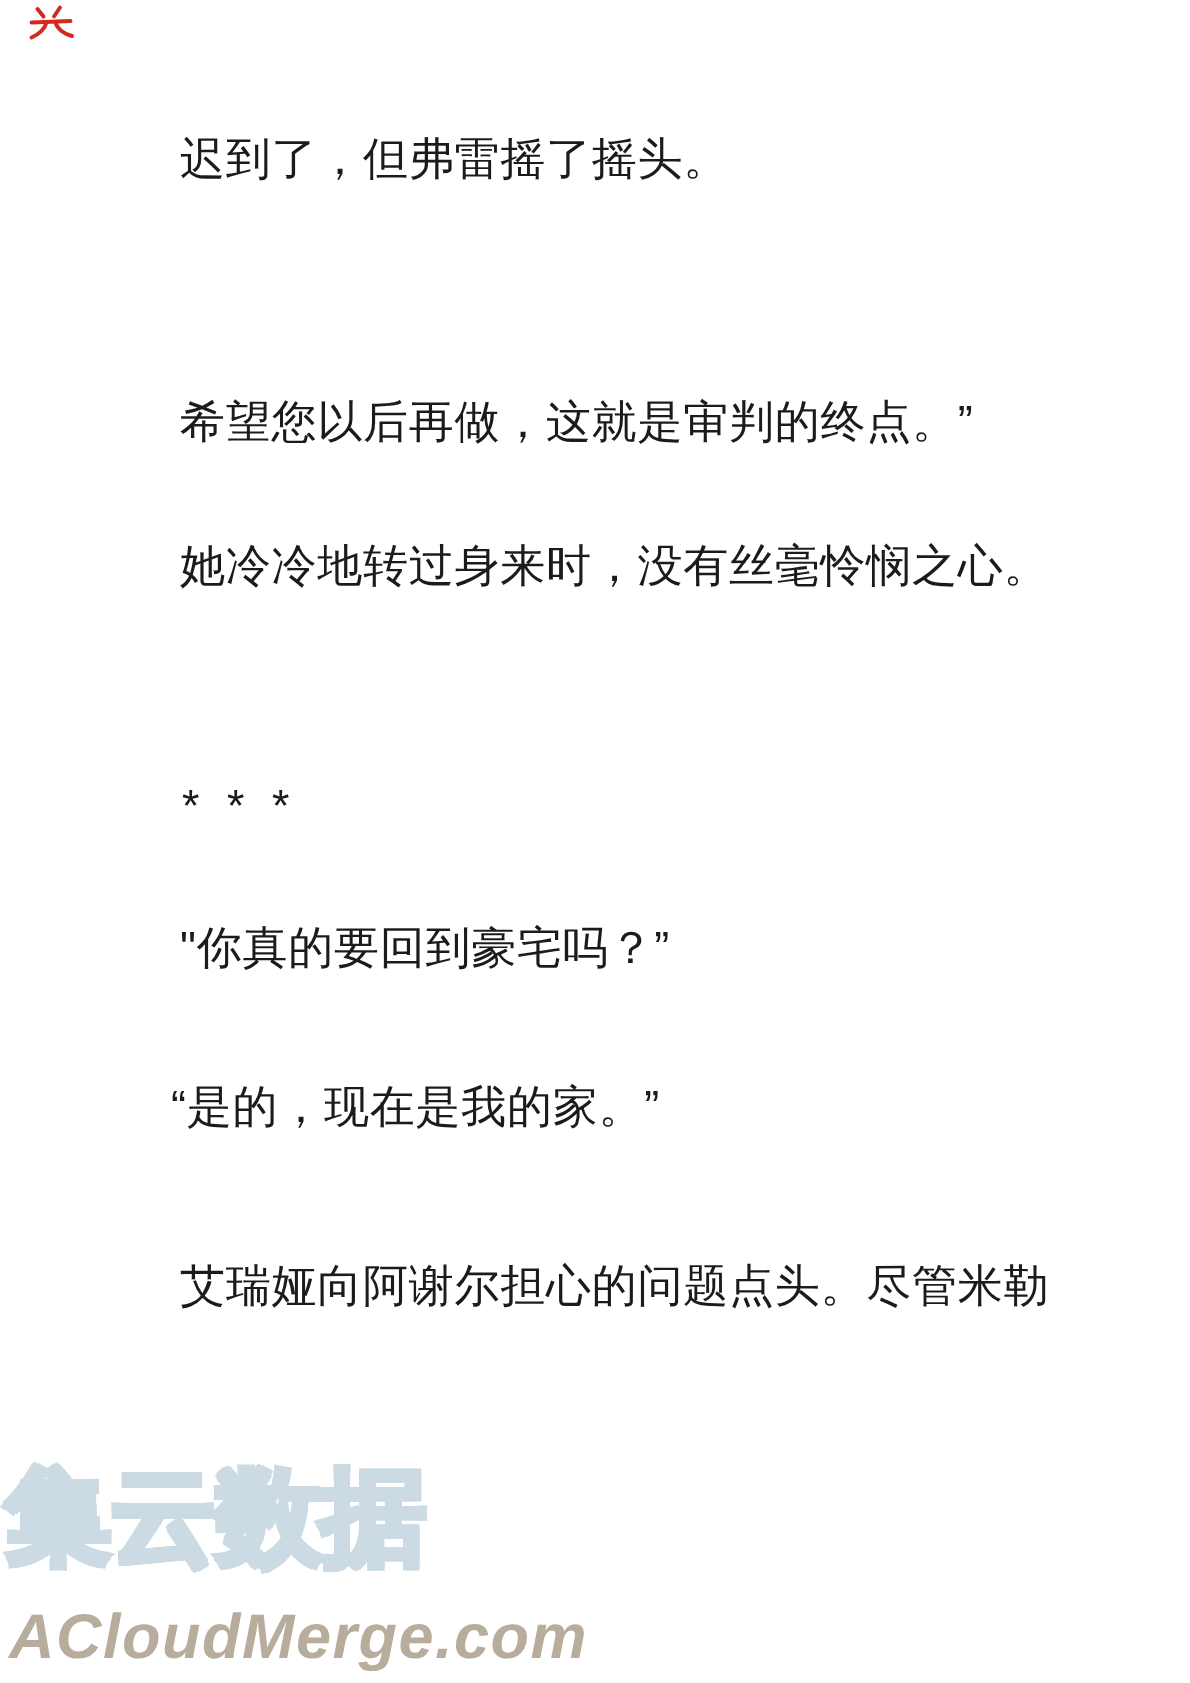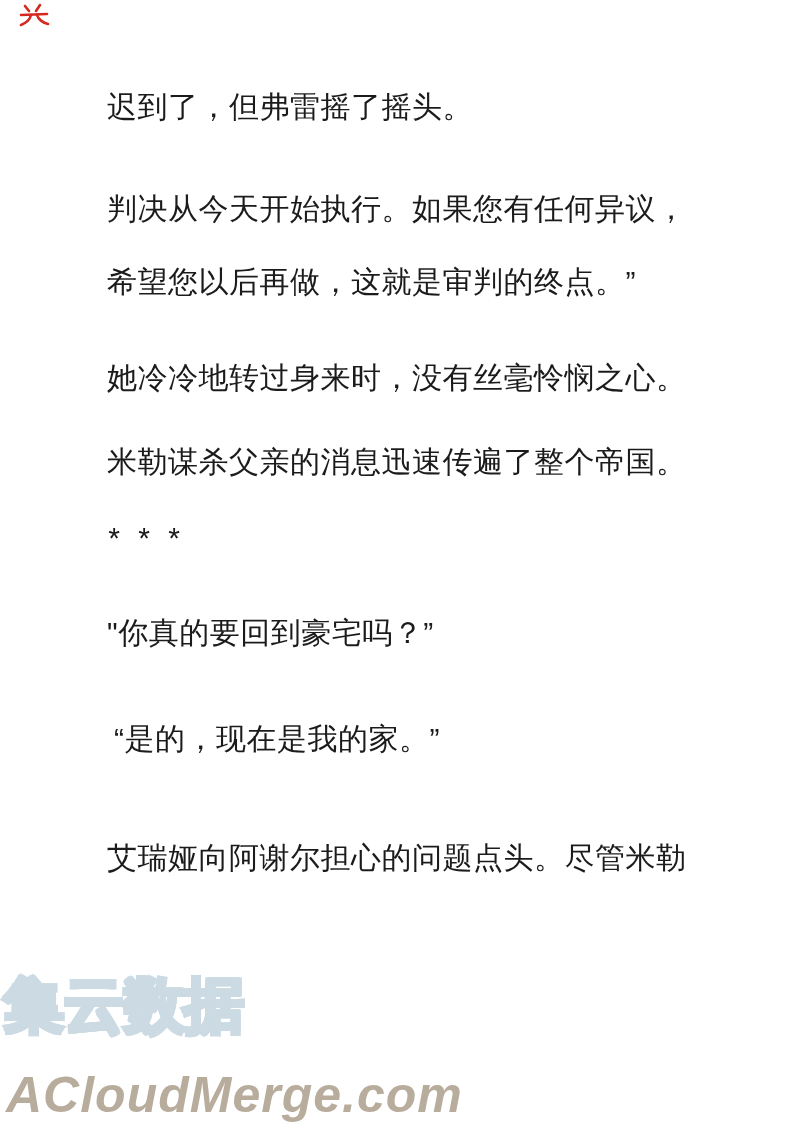--- a/index.html
+++ b/index.html
@@ -6,21 +6,21 @@
   .page {
     position: relative;
     width: 793px;
     height: 1122px;
     background: #ffffff;
     overflow: hidden;
     font-family: "Liberation Sans", sans-serif;
   }
   .text-line {
     position: absolute;
-    left: 107px;
+    left: 120px;
     font-size: 30px;
     line-height: 34px;
     color: #1b1b1b;
     letter-spacing: 0.5px;
     white-space: pre;
     z-index: 2;
   }
   .l1  { top: 90px;  }
   .l2  { top: 192px; }
   .l3  { top: 265px; }
@@ -37,39 +37,39 @@
     position: absolute;
     left: 18px;
     top: 2px;
     z-index: 3;
   }
 
   .wm-cjk {
     position: absolute;
     left: 4px;
     top: 976px;
-    font-size: 60px;
+    font-size: 70px;
     line-height: 1;
     font-weight: 700;
     color: #ffffff;
     -webkit-text-stroke: 4px #ccdae3;
     text-shadow:
       2px 0 0 #ccdae3, -2px 0 0 #ccdae3,
       0 2px 0 #ccdae3, 0 -2px 0 #ccdae3,
       2px 2px 0 #ccdae3, -2px -2px 0 #ccdae3,
       2px -2px 0 #ccdae3, -2px 2px 0 #ccdae3;
     letter-spacing: 0px;
     z-index: 1;
     white-space: pre;
   }
   .wm-site {
     position: absolute;
     left: 6px;
     top: 1070px;
-    font-size: 50px;
+    font-size: 42px;
     line-height: 1;
     font-weight: 700;
     font-style: italic;
     color: #b8ad9c;
     letter-spacing: 1px;
     z-index: 1;
     white-space: pre;
   }
 </style>
 </head>
@@ -84,22 +84,20 @@
       <path d="M3 13 L29 12"></path>
       <path d="M13 13 C12 17 8 21 3 23"></path>
       <path d="M19 13 C20 17 25 21 30 22"></path>
     </g>
   </svg>
 
   <div class="wm-cjk">集云数据</div>
   <div class="wm-site">ACloudMerge.com</div>
 
   <div class="text-line l1">迟到了，但弗雷摇了摇头。</div>
-  <div class="text-line l2">判决从今天开始执行。如果您有任何异议，</div>
   <div class="text-line l3">希望您以后再做，这就是审判的终点。”</div>
   <div class="text-line l4">她冷冷地转过身来时，没有丝毫怜悯之心。</div>
-  <div class="text-line l5">米勒谋杀父亲的消息迅速传遍了整个帝国。</div>
   <div class="text-line l6">* * *</div>
   <div class="text-line l7">"你真的要回到豪宅吗？”</div>
   <div class="text-line l8">“是的，现在是我的家。”</div>
   <div class="text-line l9">艾瑞娅向阿谢尔担心的问题点头。尽管米勒</div>
 
 </div>
 
 </body></html>

